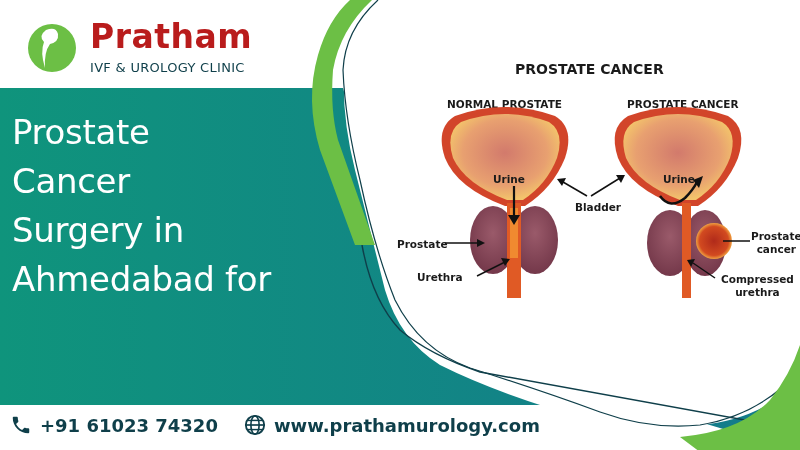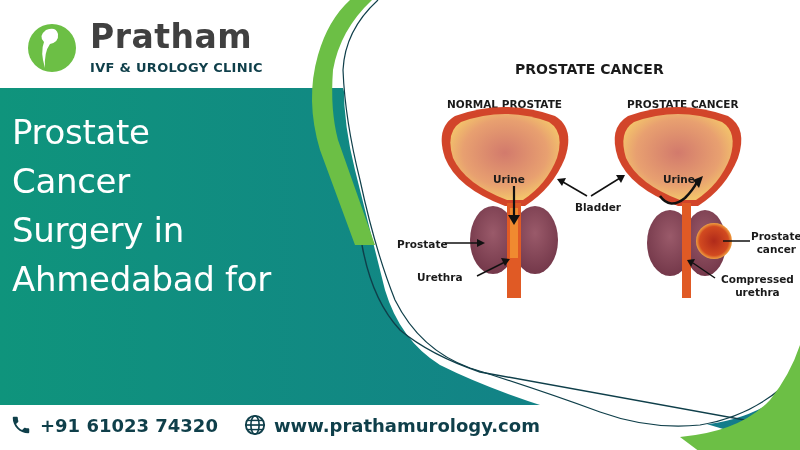--- a/index.html
+++ b/index.html
@@ -2,22 +2,22 @@
 <html><head>
 <meta charset="utf-8">
 <style>
   html,body{margin:0;padding:0;}
   body{width:800px;height:450px;overflow:hidden;background:#ffffff;position:relative;font-family:"DejaVu Sans","Liberation Sans",sans-serif;}
   .canvas{position:absolute;left:0;top:0;width:800px;height:450px;}
   .bg-svg{position:absolute;left:0;top:0;}
   .logo{position:absolute;left:26px;top:18px;display:flex;align-items:flex-start;}
   .logo-mark{width:52px;height:52px;margin-top:4px;}
   .logo-text{margin-left:12px;}
-  .brand{font-family:"DejaVu Sans",sans-serif;font-weight:bold;font-size:33px;color:#404040;letter-spacing:0.5px;line-height:38px;position:relative;}
-  .tagline{font-family:"DejaVu Sans",sans-serif;font-weight:bold;font-size:13px;color:#0f3f4a;margin-top:4px;letter-spacing:0.3px;}
+  .brand{font-family:"DejaVu Sans",sans-serif;font-weight:bold;font-size:33px;color:#b91c1c;letter-spacing:0.5px;line-height:38px;position:relative;}
+  .tagline{font-family:"DejaVu Sans",sans-serif;font-weight:normal;font-size:13px;color:#0f3f4a;margin-top:4px;letter-spacing:0.3px;}
   .headline{position:absolute;left:12px;top:108px;width:330px;}
   .headline-line{font-family:"DejaVu Sans",sans-serif;font-size:34px;line-height:49px;color:#ffffff;font-weight:normal;white-space:nowrap;letter-spacing:-0.3px;}
   .contact{position:absolute;top:414px;left:10px;display:flex;align-items:center;}
   .contact-item{display:flex;align-items:center;margin-right:26px;}
   .contact-icon{width:22px;height:22px;margin-right:8px;}
   .contact-text{font-family:"DejaVu Sans",sans-serif;font-weight:bold;font-size:18px;color:#0f3f4a;}
   .diagram{position:absolute;left:375px;top:58px;width:425px;height:260px;}
   .diagram-title{position:absolute;left:140px;top:3px;font-family:"DejaVu Sans",sans-serif;font-weight:bold;font-size:14px;color:#1a1a1a;}
   .diagram-sub{position:absolute;top:40px;font-family:"DejaVu Sans",sans-serif;font-weight:bold;font-size:10.5px;color:#1a1a1a;}
   .lbl{position:absolute;font-family:"DejaVu Sans",sans-serif;font-weight:bold;font-size:10.5px;color:#1a1a1a;line-height:13px;}

